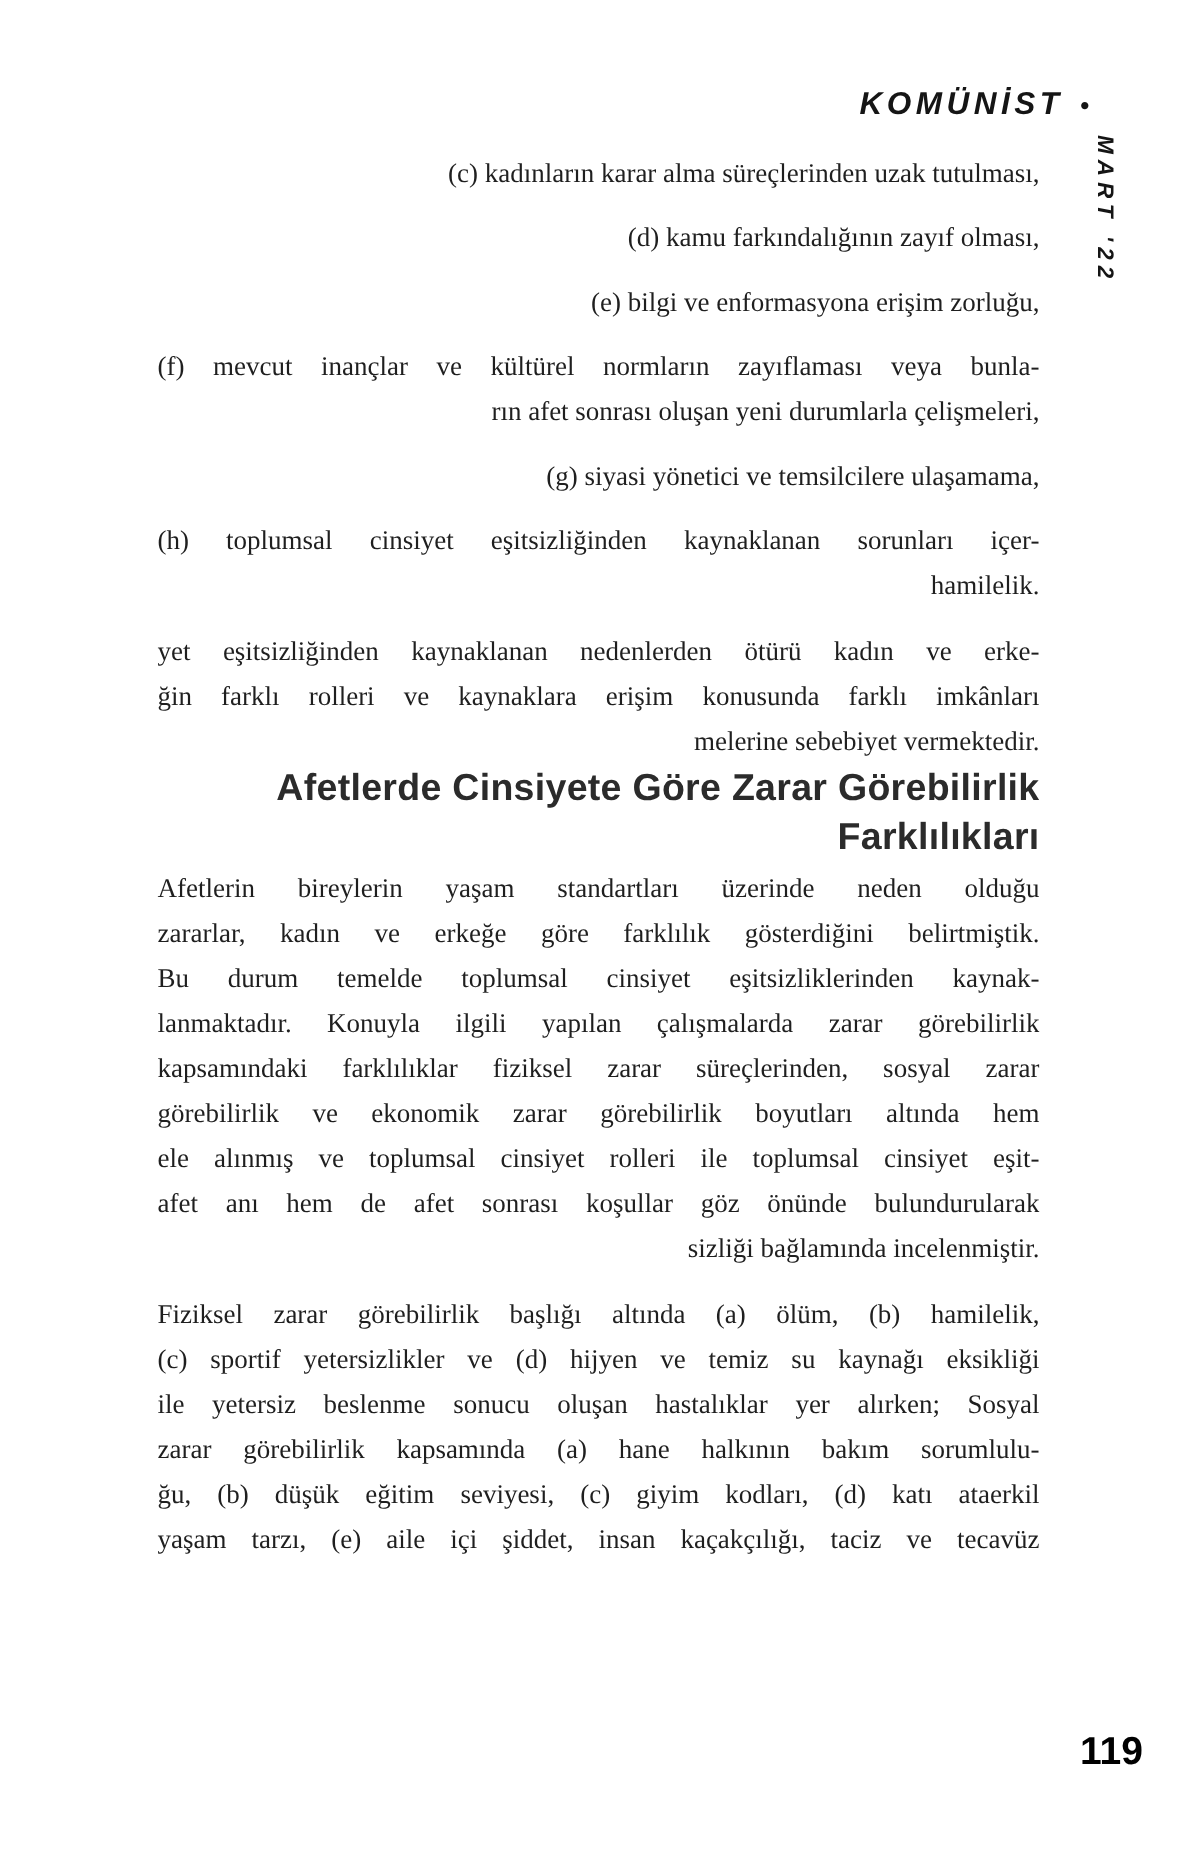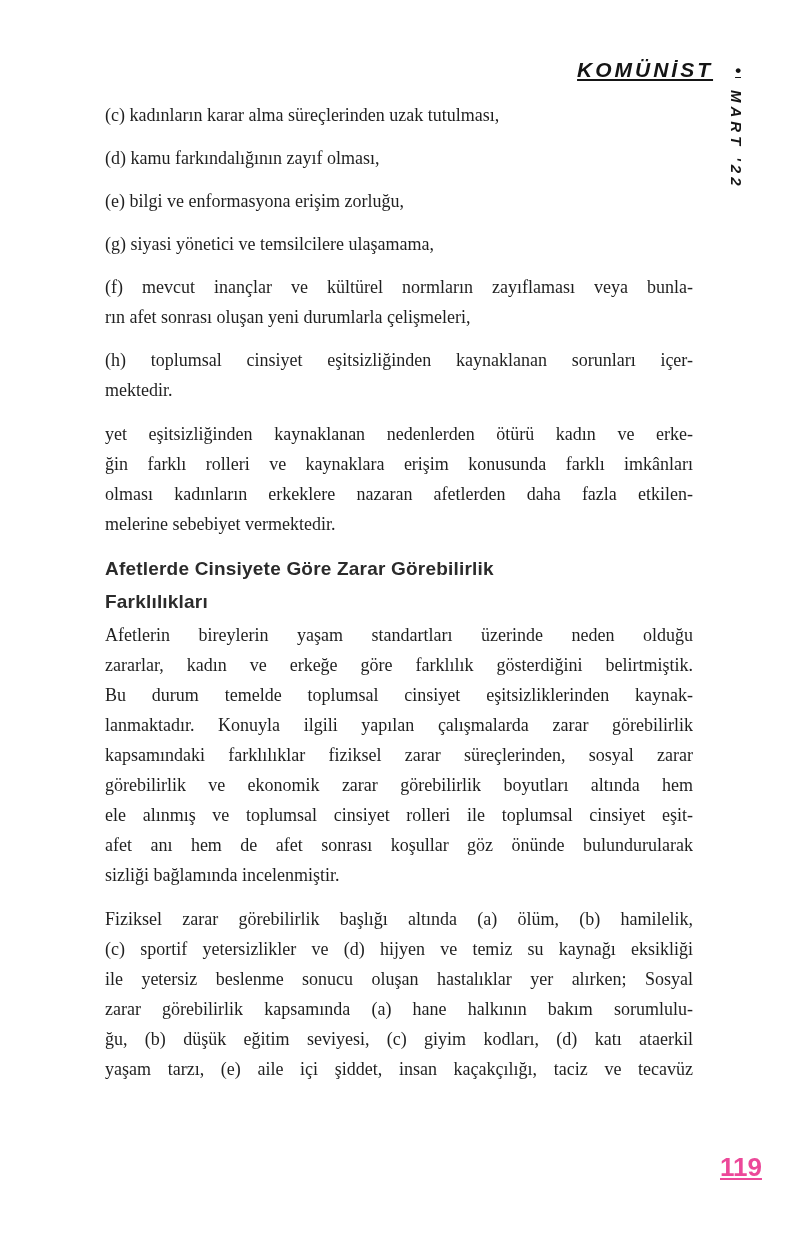--- a/index.html
+++ b/index.html
@@ -16,32 +16,31 @@
     background:var(--background);
     margin:0 auto;
     overflow:hidden;
     font-family:"Liberation Serif","DejaVu Serif",serif;
     color:var(--text);
   }
   
   .masthead{
     position:absolute;
     top:58px;
-    right:57px;
+    right:72px;
     display:flex;
     align-items:center;
-    gap:22px;
+    gap:11px;
     font-family:"Liberation Sans","DejaVu Sans",sans-serif;
     font-style:italic;
     font-weight:700;
     font-size:21px;
     letter-spacing:3px;
     color:#151515;
     white-space:nowrap;
-    text-decoration:underline;
   }
   .masthead .dot{
     font-size:17px;
     letter-spacing:0;
     line-height:1;
   }
   
   .issue-vertical{
     position:absolute;
     left:745px;
@@ -64,46 +63,44 @@
     top:100px;
     width:588px;
     font-size:18px;
     line-height:30px;
   }
   .block{margin:0;}
   .list-item{margin-bottom:13px;}
   .para{margin-top:14px;}
   .para-tight{margin-top:2px;}
   .section-heading{
-    margin-top:13px;
     font-family:"Liberation Sans","DejaVu Sans",sans-serif;
     font-weight:700;
-    font-size:19px;
+    font-size:25px;
     line-height:33px;
     color:var(--heading);
     letter-spacing:0.2px;
   }
   .line{
     overflow:hidden;
-    text-align:left;
+    text-align:right;
   }
   .line.j{
     text-align:justify;
     text-align-last:justify;
   }
   
   .page-number{
     position:absolute;
     left:720px;
     top:1152px;
     font-family:"Liberation Sans","DejaVu Sans",sans-serif;
     font-weight:700;
     font-size:26px;
-    color:#ec4899;
-    text-decoration:underline;
+    color:#000000;
   }
 </style>
 </head>
 <body>
 
 <div class="page">
 
   <div class="masthead">
     <span>KOMÜNİST</span>
     <span class="dot">•</span>
@@ -115,35 +112,34 @@
     <div class="block list-item">
         <div class="line">(c) kadınların karar alma süreçlerinden uzak tutulması,</div>
       </div>
     <div class="block list-item">
         <div class="line">(d) kamu farkındalığının zayıf olması,</div>
       </div>
     <div class="block list-item">
         <div class="line">(e) bilgi ve enformasyona erişim zorluğu,</div>
       </div>
     <div class="block list-item">
-        <div class="line">(g) siyasi yönetici ve temsilcilere ulaşamama,</div>
-      </div>
-    <div class="block list-item">
         <div class="line j">(f) mevcut inançlar ve kültürel normların zayıflaması veya bunla-</div>
         <div class="line">rın afet sonrası oluşan yeni durumlarla çelişmeleri,</div>
       </div>
     <div class="block list-item">
+        <div class="line">(g) siyasi yönetici ve temsilcilere ulaşamama,</div>
+      </div>
+    <div class="block list-item">
         <div class="line j">(h) toplumsal cinsiyet eşitsizliğinden kaynaklanan sorunları içer-</div>
-        <div class="line">mektedir.</div>
+        <div class="line">hamilelik.</div>
       </div>
 
     <div class="block para">
         <div class="line j">yet eşitsizliğinden kaynaklanan nedenlerden ötürü kadın ve erke-</div>
         <div class="line j">ğin farklı rolleri ve kaynaklara erişim konusunda farklı imkânları</div>
-        <div class="line j">olması kadınların erkeklere nazaran afetlerden daha fazla etkilen-</div>
         <div class="line">melerine sebebiyet vermektedir.</div>
       </div>
 
     <div class="block section-heading">
         <div class="line">Afetlerde Cinsiyete Göre Zarar Görebilirlik</div>
         <div class="line">Farklılıkları</div>
       </div>
 
     <div class="block para para-tight">
         <div class="line j">Afetlerin bireylerin yaşam standartları üzerinde neden olduğu</div>

